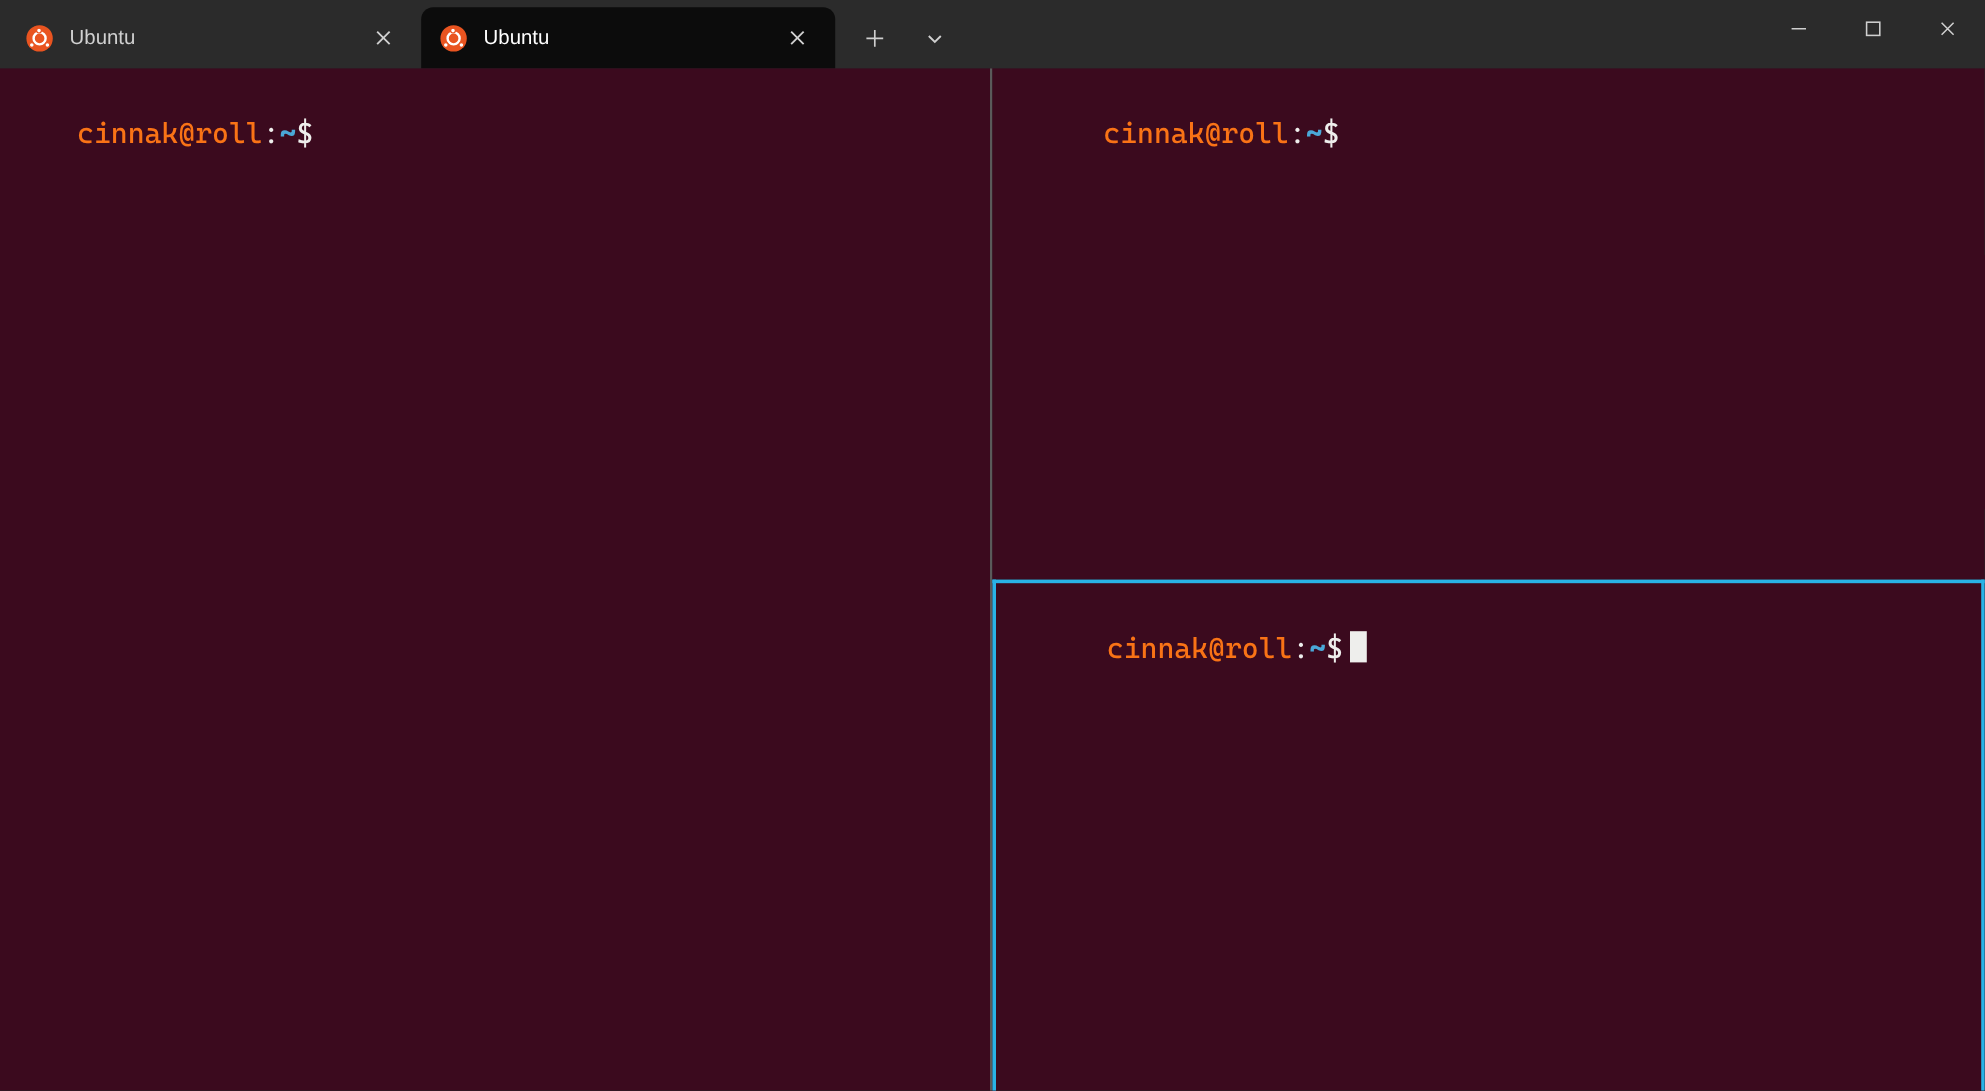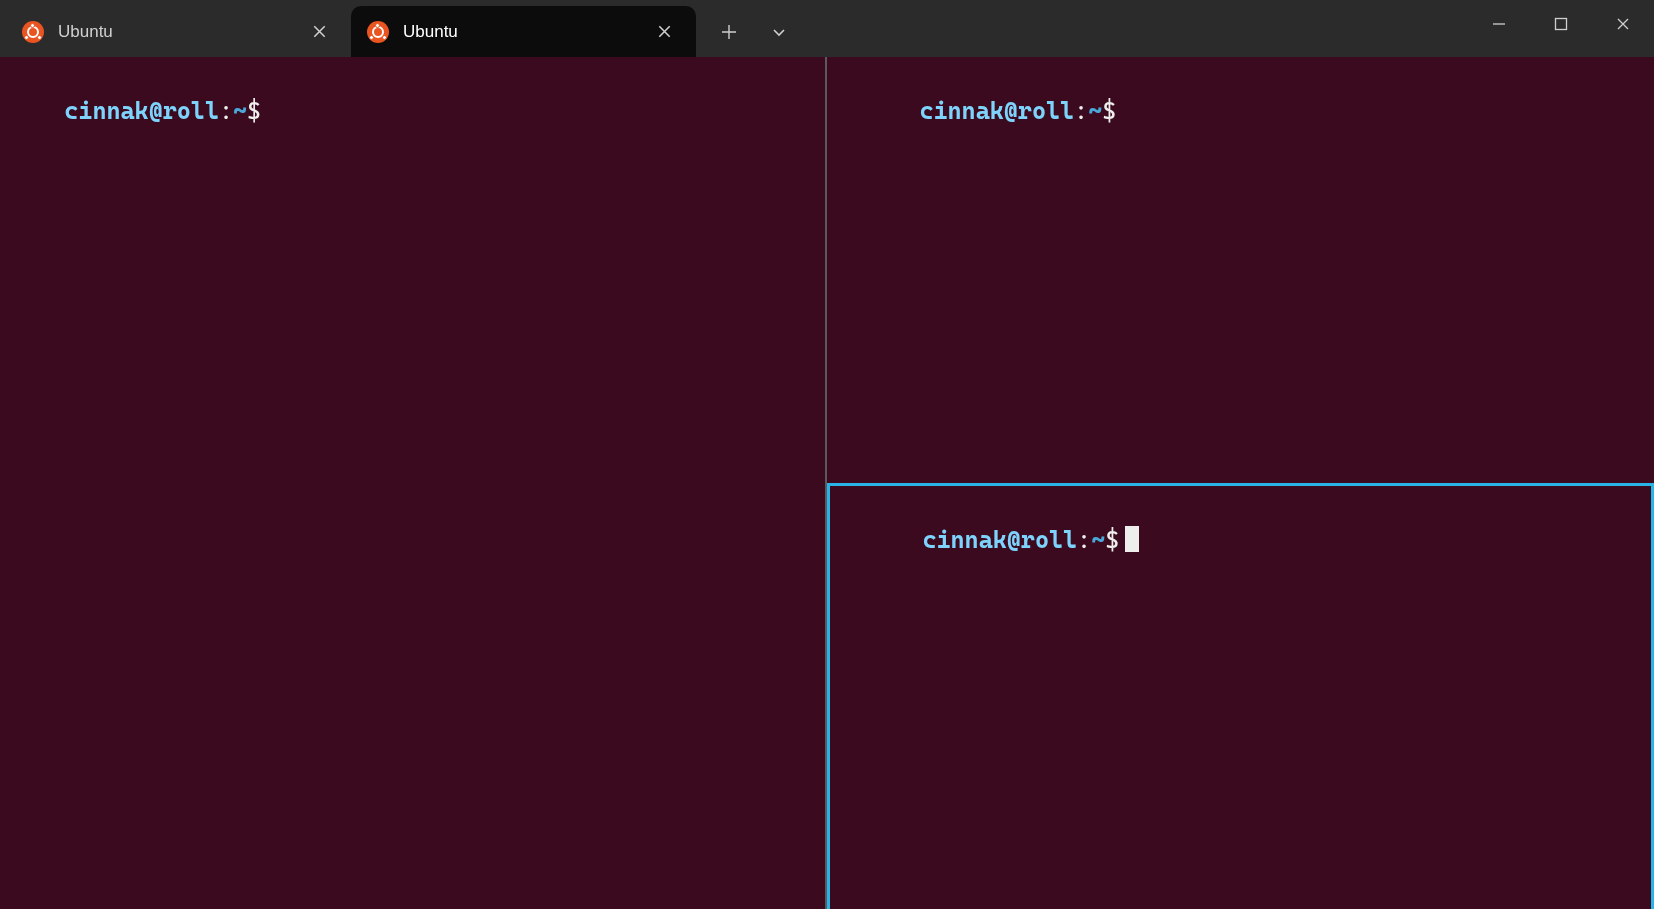--- a/index.html
+++ b/index.html
@@ -106,21 +106,21 @@
       grid-template-rows: 1fr 1fr;
     }
     .pane-left   { border-right: 2px solid #5a5a5a; }
     .pane-tr     { }
     .pane-br.focused {
       border-top: 3px solid #29b3e6;
       border-left: 3px solid #29b3e6;
       border-right: 3px solid #29b3e6;
     }
     
-    .ps-userhost { color: #7dd3fc; font-weight: 700; }
+    .ps-userhost { color: #f97316; font-weight: 400; }
     .ps-colon    { color: #eeeeec; }
     .ps-path     { color: #4aa8d8; font-weight: 600; }
     .ps-dollar   { color: #eeeeec; }
     .cursor-block {
       display: inline-block;
       width: 14px; height: 26px;
       background: #eeeeec;
       vertical-align: -4px;
       margin-left: 6px;
     }

